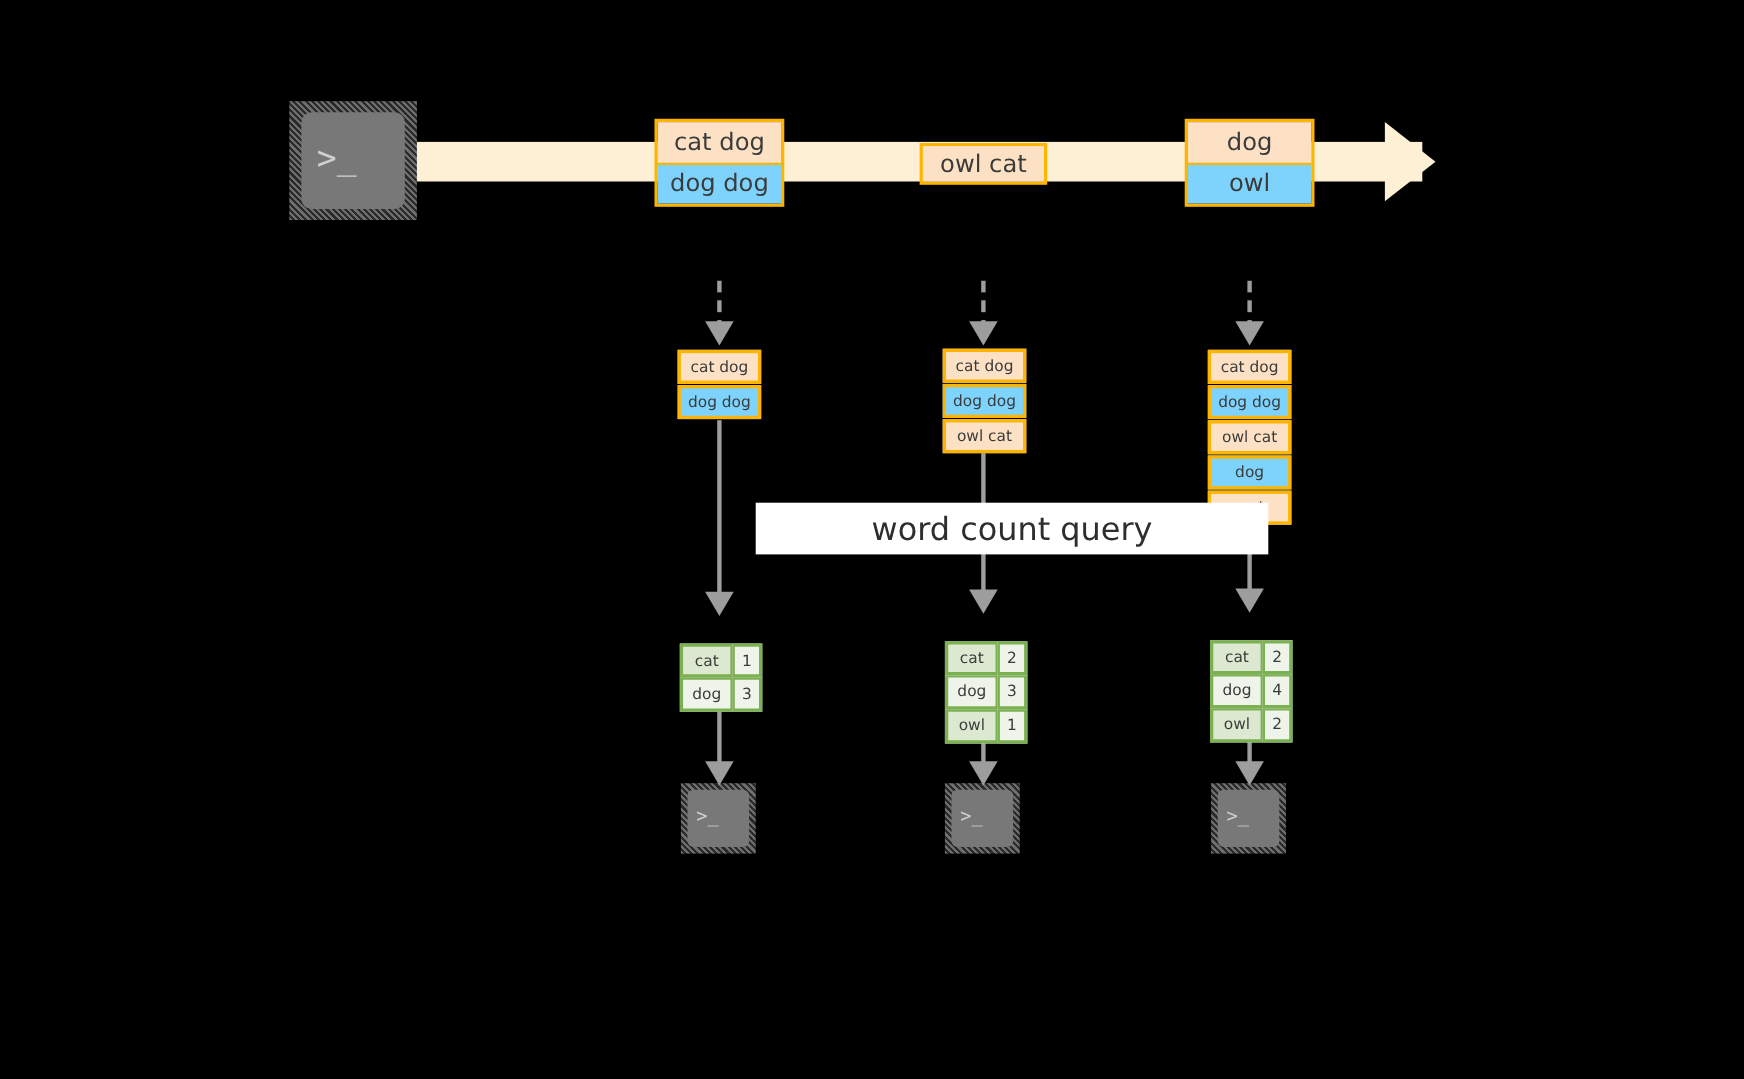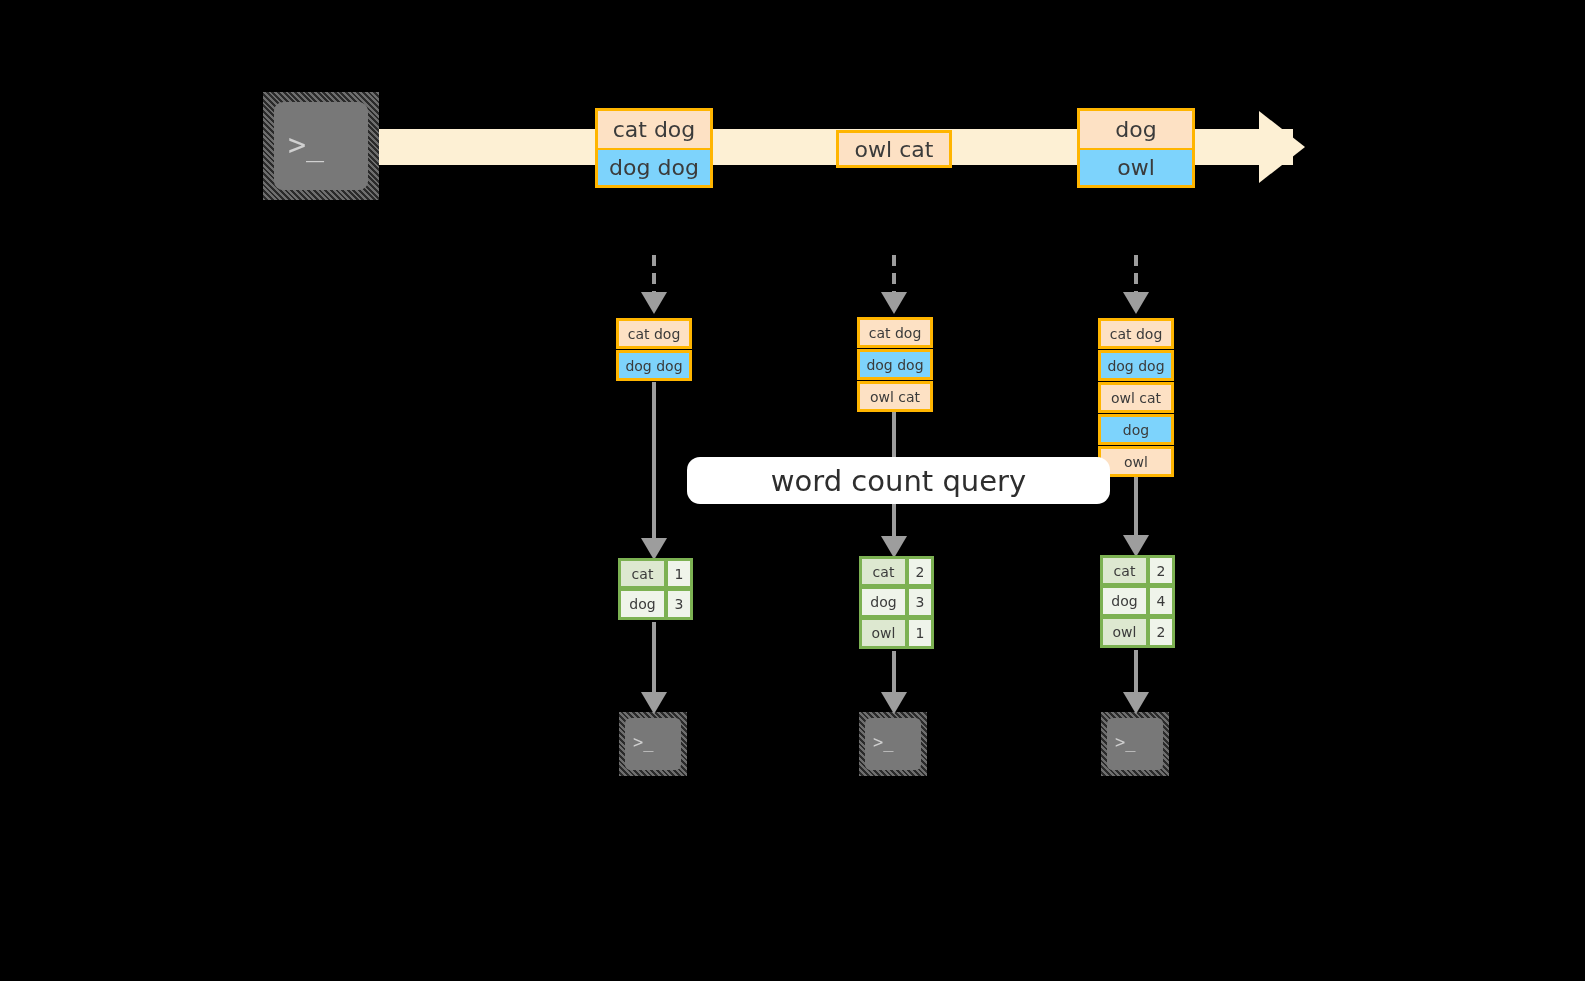--- a/index.html
+++ b/index.html
@@ -81,20 +81,21 @@
   }
   .rec.gapped .cell:last-child { margin-bottom: 0; }
 
   
   .tbl {
     position: absolute;
     box-sizing: border-box;
     display: flex;
     flex-direction: column;
     z-index: 4;
+    margin-top: 27px;
   }
   .tbl .row { display: flex; }
   .tbl .c {
     box-sizing: border-box;
     border: 3px solid #7cb152;
     display: flex;
     align-items: center;
     justify-content: center;
     color: #3b3b3b;
     white-space: nowrap;
@@ -269,17 +270,17 @@
 
   <div class="vline" style="left:1134px; top:650px; height:47px;"></div>
   <div class="vhead" style="left:1123px; top:692px;"></div>
 
   <div class="terminal" style="left:1101px; top:712px; width:68px; height:64px;">
     <div class="screen" style="left:6px; top:6px; right:6px; bottom:6px;">
       <div class="prompt" style="left:8px; top:16px; font-size:17px;">&gt;_</div>
     </div>
   </div>
 
-  <div class="label-band" style="left:687px; top:457px; width:423px; height:47px;border-radius:13px;">
+  <div class="label-band" style="left:687px; top:457px; width:466px; height:47px;">
     <span style="font-size:29px;">word count query</span>
   </div>
 
 </div>
 
 </body></html>

